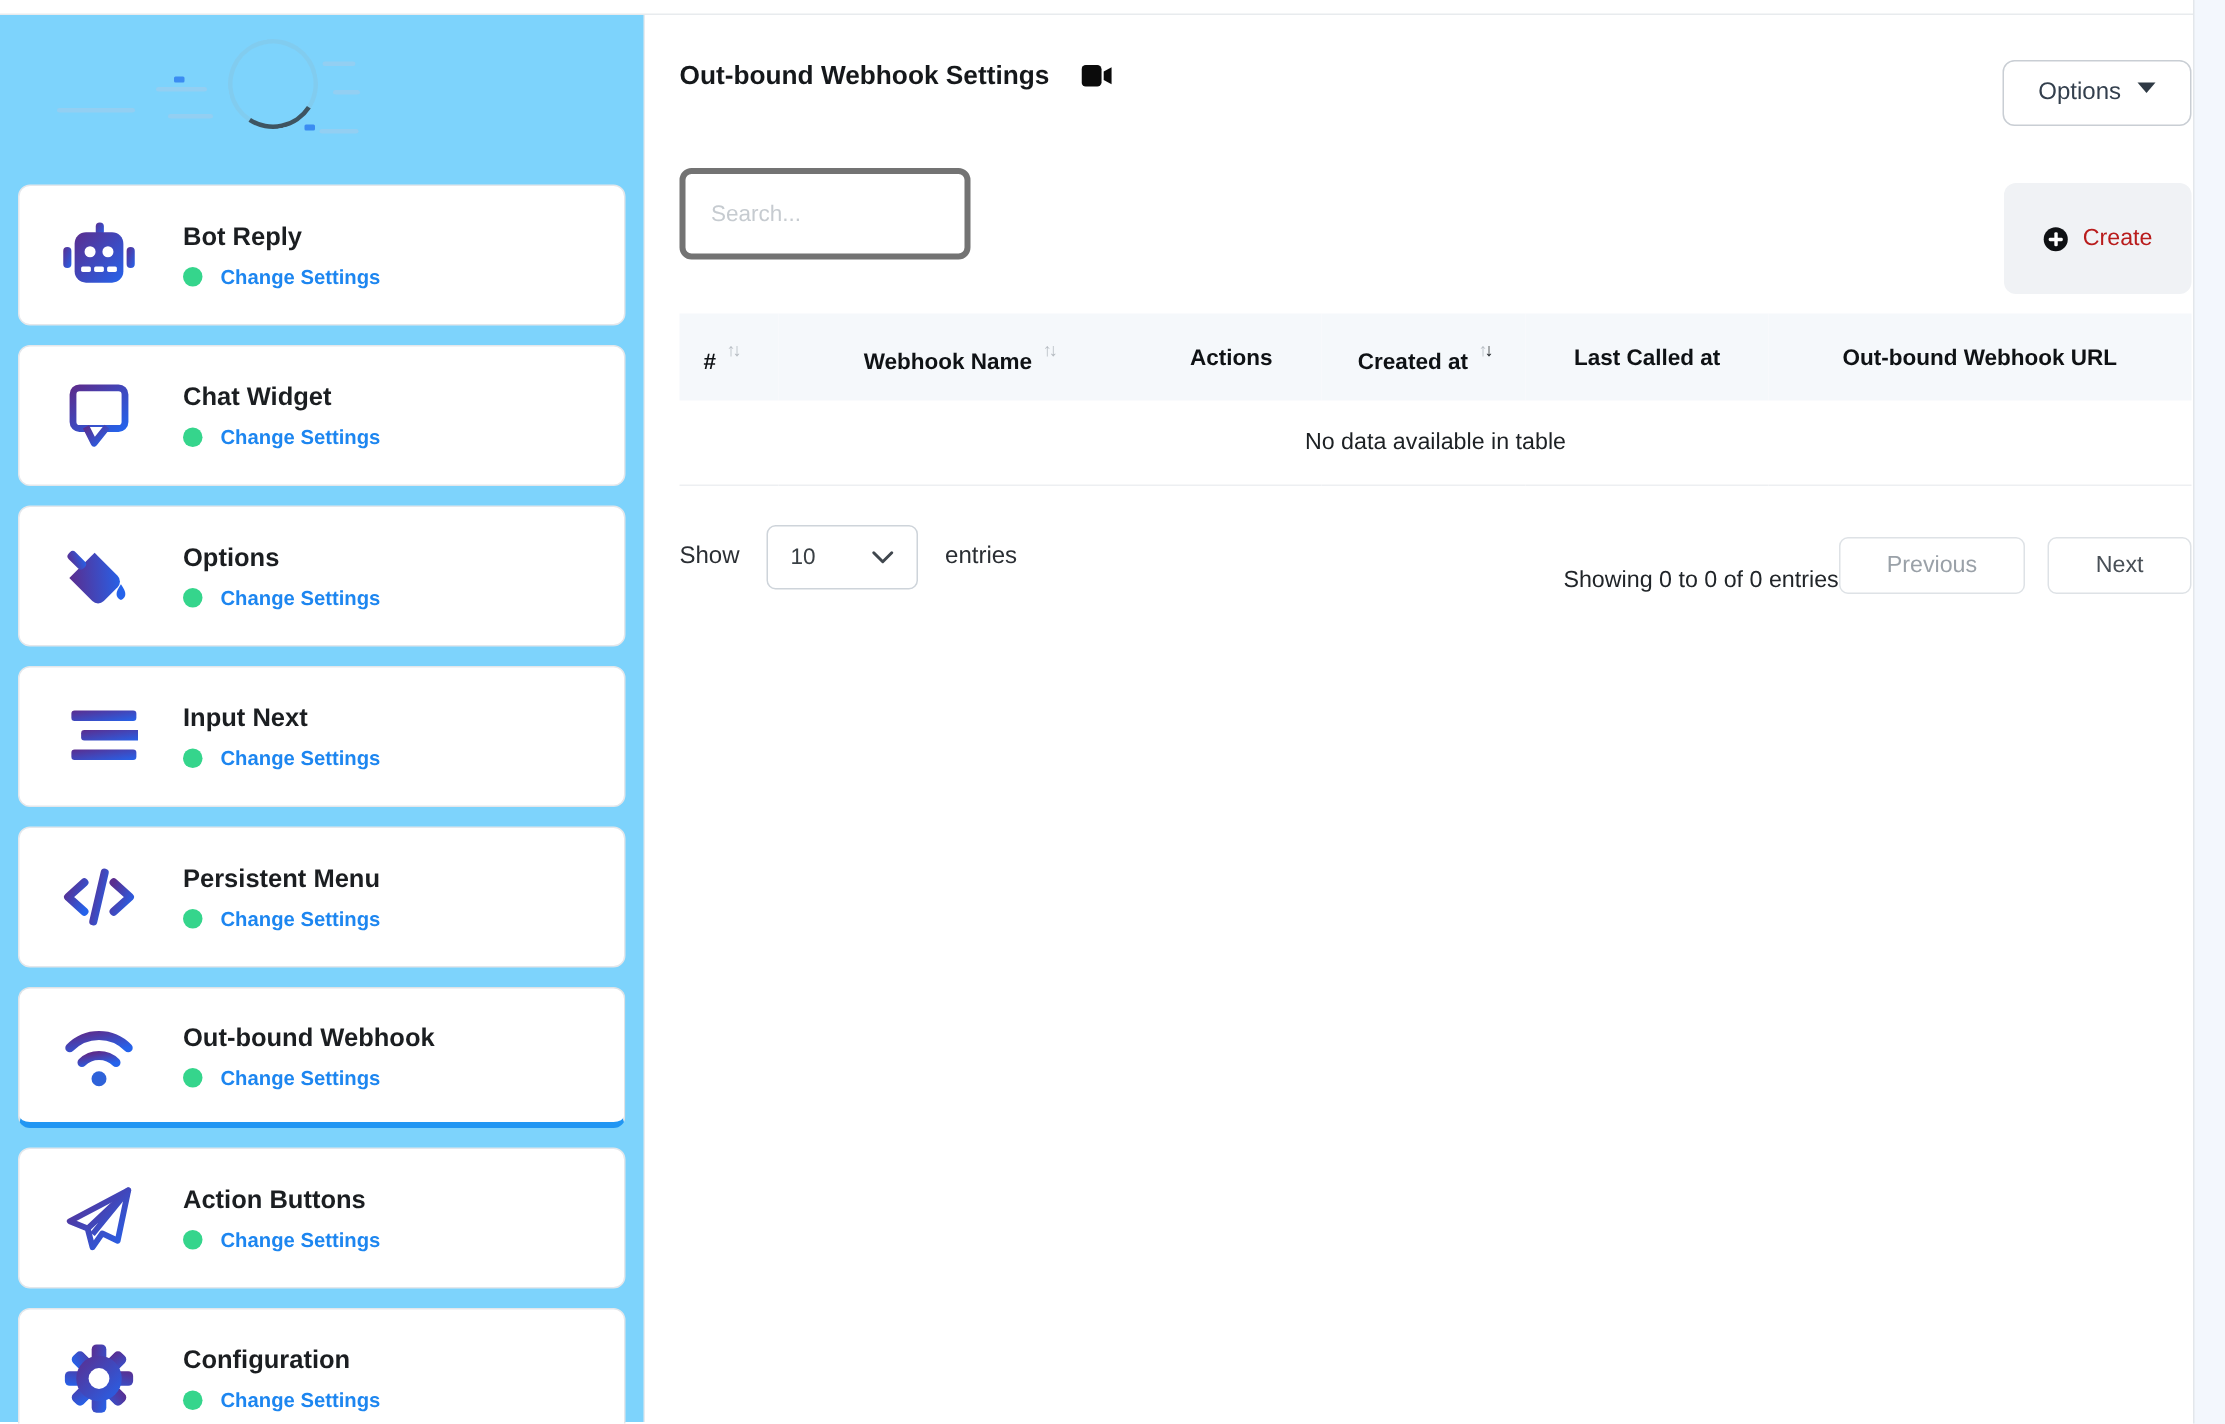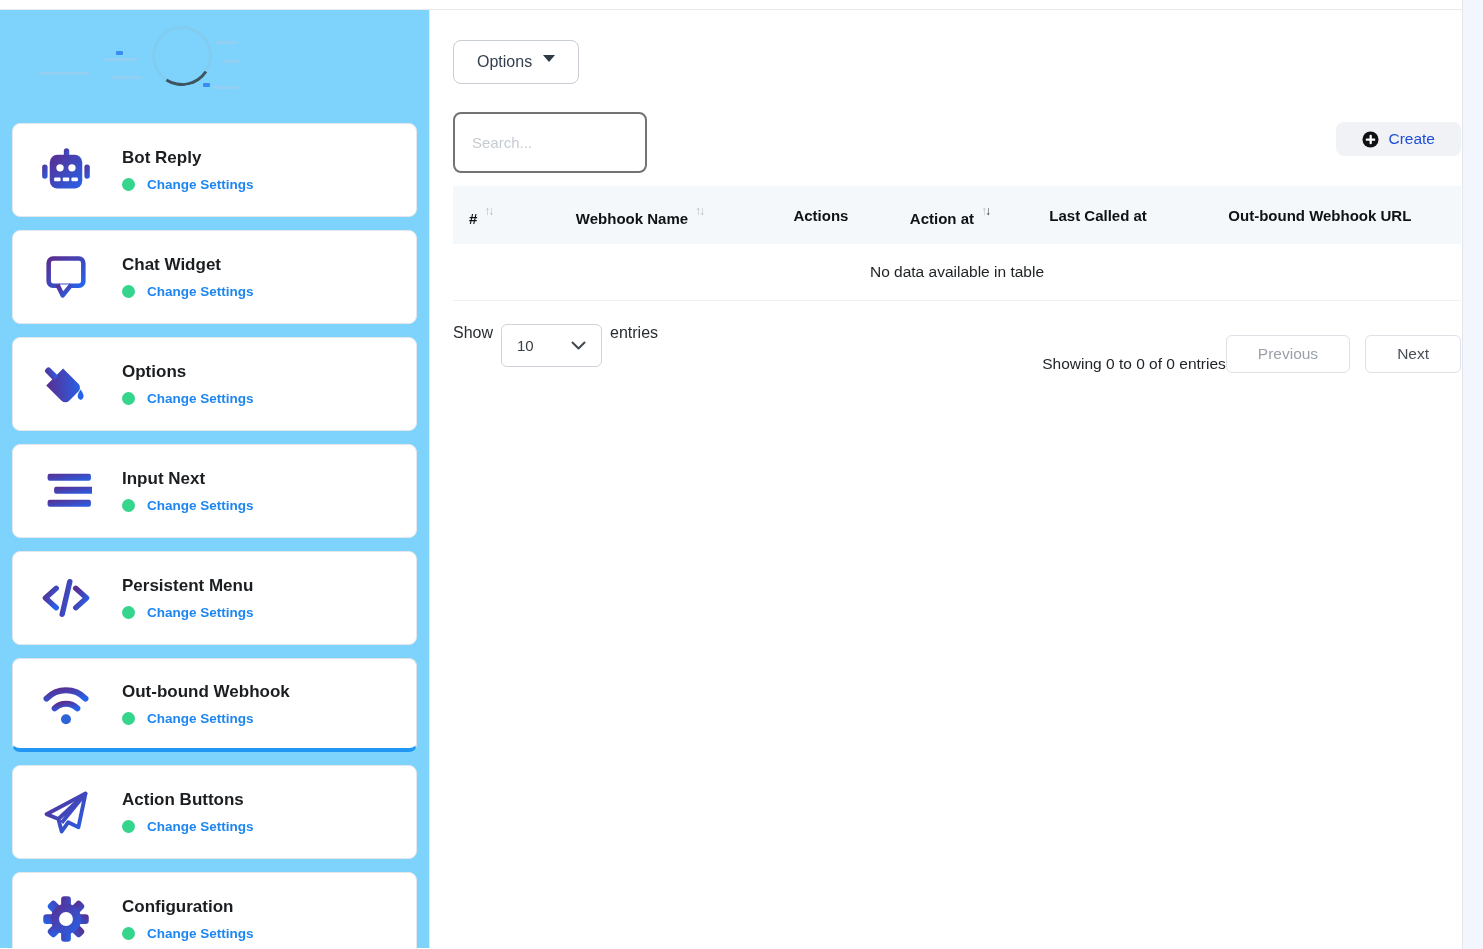--- a/index.html
+++ b/index.html
@@ -32,41 +32,41 @@
   .main-header { display:flex; justify-content:space-between; align-items:flex-start; padding-top:30px; }
   .title-wrap { display:flex; align-items:center; gap:21px; }
   .page-title { font-size:17.5px; font-weight:700; color:#15181b; }
   .options-btn { display:flex; align-items:flex-start; gap:11px; background:#fff;
     border:1px solid #c9ced4; border-radius:8px; padding:12px 23px; font-size:16px;
     color:#333f4d; cursor:pointer; font-family:inherit; }
   .caret-down { width:0; height:0; border-left:6px solid transparent; border-right:6px solid transparent;
     border-top:7px solid #2f3a45; margin-top:2px; }
 
   .toolbar { display:flex; justify-content:space-between; align-items:flex-start; margin-top:28px; }
-  .search-input { width:194px; height:61px; border:2px solid #737373; border-radius:8px;
+  .search-input { width:194px; height:61px; border:4px solid #737373; border-radius:8px;
     padding:0 17px; font-size:15px; color:#495057; outline:none; font-family:inherit; }
   .search-input::placeholder { color:#c6cbd0; }
   .create-btn { margin-top:10px; display:flex; align-items:center; gap:9px; background:#f0f2f5;
-    border:none; border-radius:8px; padding:8px 26px; font-size:15.5px; color:#1d4ed8;
+    border:none; border-radius:8px; padding:28px 26px; font-size:15.5px; color:#b91c1c;
     cursor:pointer; font-family:inherit; }
 
   table.data-table { width:100%; border-collapse:collapse; margin-top:13px; }
   .data-table thead th { background:#f5f8fb; height:58px; font-size:15px; font-weight:700;
     color:#0f1215; text-align:center; white-space:nowrap; cursor:pointer; }
   .data-table thead th.col-index { text-align:left; padding-left:16px; width:6.5%; }
   .col-name { width:24%; } .col-actions { width:12%; } .col-created { width:13.5%; }
   .col-called { width:16%; } .col-url { width:28%; }
   .sort-glyphs { display:inline-block; margin-left:7px; font-size:12px; font-weight:400;
     color:#b6bcc2; letter-spacing:-2px; vertical-align:9px; }
   .sort-glyphs .active-arrow { color:#2b2f33; }
   .empty-cell { text-align:center; height:56px; font-size:15.5px; color:#1d2124;
     border-bottom:1px solid #edeff2; }
 
   .table-footer { display:flex; justify-content:space-between; margin-top:13px; }
-  .show-group { display:flex; gap:8px; font-size:16px; color:#2a2e33; padding-top:10px; }
+  .show-group { display:flex; align-items:center; gap:18px; font-size:16px; color:#2a2e33; padding-top:10px; }
   .page-size-select { width:101px; height:43px; border:1px solid #ced4da; border-radius:6px;
     display:flex; align-items:center; justify-content:space-between; padding:0 15px;
     font-size:15px; color:#3a4045; background:#fff; cursor:pointer; }
   .footer-right { display:flex; flex-direction:row; align-items:flex-end; }
   .summary-text { font-size:15.5px; color:#212529; padding-top:4px; }
   .pager { display:flex; gap:15px; margin-top:21px; }
   .page-btn { background:#fff; border:1px solid #dee2e6; border-radius:6px; padding:9px 31px;
     font-size:15.5px; cursor:pointer; font-family:inherit; }
   .page-btn.prev { color:#9aa1a8; }
   .page-btn.next { color:#495057; }
@@ -291,20 +291,29 @@
           </div>
         </div>
       </div>
 
     </div>
   </div>
 
   <div class="main">
 
     <div class="main-header">
+      <div class="title-wrap">
+        <span class="page-title">Out-bound Webhook Settings</span>
+        <span style="display:inline-flex; cursor:pointer;">
+          <svg width="21" height="15" viewBox="0 0 22 15">
+            <rect x="0" y="0" width="14" height="15" rx="3" fill="#0b0b0b"></rect>
+            <path d="M15.5 4.5 L21 1.5 V13.5 L15.5 10.5 Z" fill="#0b0b0b"></path>
+          </svg>
+        </span>
+      </div>
       <button class="options-btn">
         <span>Options</span>
         <span class="caret-down"></span>
       </button>
     </div>
 
     <div class="toolbar">
       <input class="search-input" type="text" placeholder="Search..." style="">
       <button class="create-btn">
         <span style="display:inline-flex;">
@@ -324,21 +333,21 @@
           <th class="col-index">
             <span>#</span><span class="sort-glyphs"><span>↑</span><span>↓</span></span>
           </th>
           <th class="col-name">
             <span>Webhook Name</span><span class="sort-glyphs"><span>↑</span><span>↓</span></span>
           </th>
           <th class="col-actions">
             <span>Actions</span>
           </th>
           <th class="col-created">
-            <span>Action at</span><span class="sort-glyphs"><span>↑</span><span class="active-arrow">↓</span></span>
+            <span>Created at</span><span class="sort-glyphs"><span>↑</span><span class="active-arrow">↓</span></span>
           </th>
           <th class="col-called">
             <span>Last Called at</span>
           </th>
           <th class="col-url">
             <span>Out-bound Webhook URL</span>
           </th>
         </tr>
       </thead>
       <tbody>

